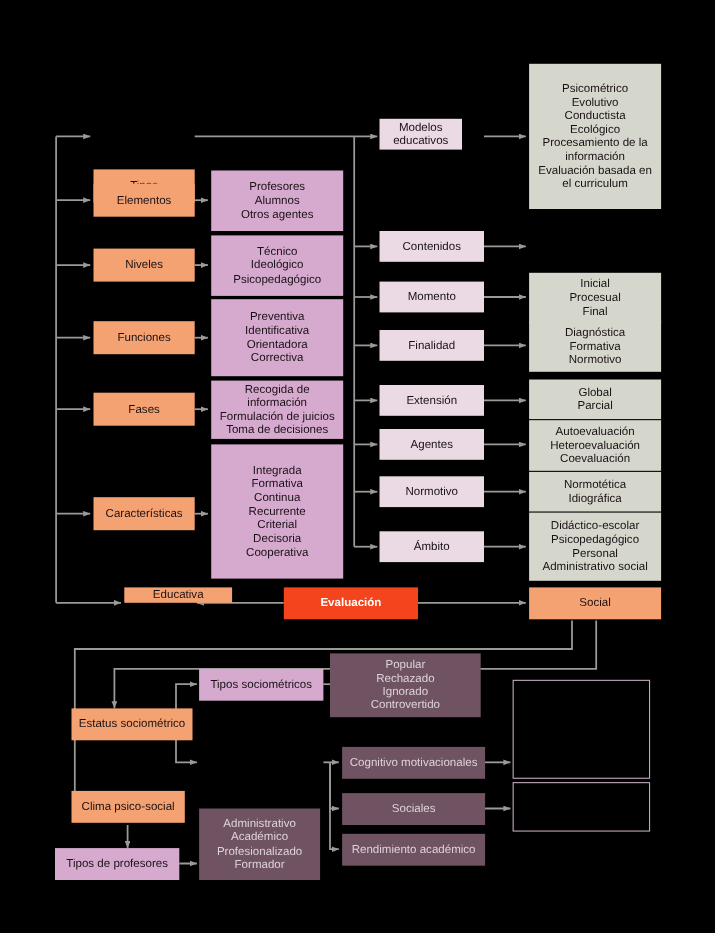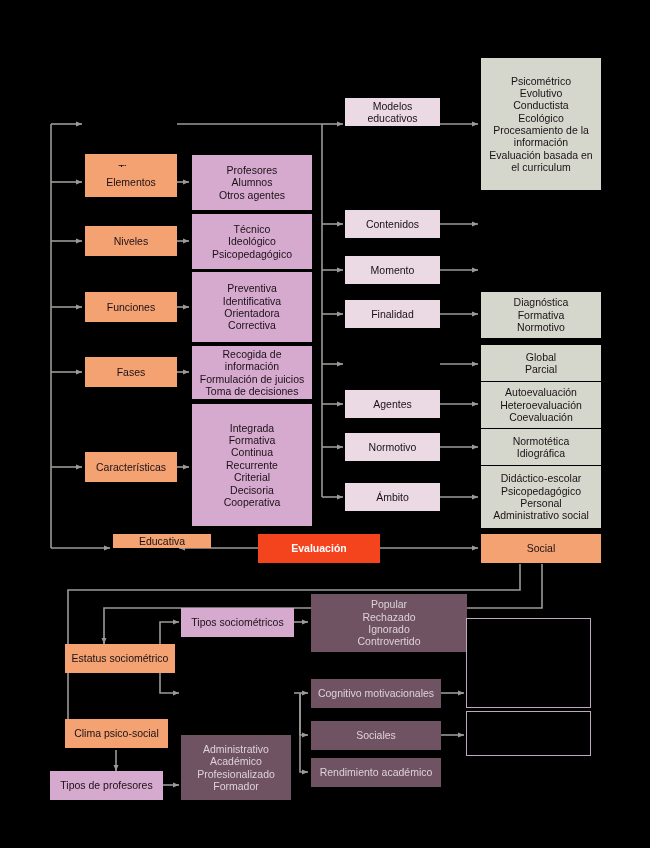--- a/index.html
+++ b/index.html
@@ -137,45 +137,49 @@
 Toma de decisiones</div>
 
   <div class="node mauve" style="left:192px;top:404px;width:120px;height:122px;">Integrada
 Formativa
 Continua
 Recurrente
 Criterial
 Decisoria
 Cooperativa</div>
 
-  <div class="node pinklt" style="left:345px;top:98px;width:95px;height:28px;">Modelos educativos</div>
+  <div class="node pinklt" style="left:345px;top:108px;width:75px;height:28px;">Modelos educativos</div>
 
   <div class="node pinklt" style="left:345px;top:210px;width:95px;height:28px;">Contenidos</div>
 
   <div class="node pinklt" style="left:345px;top:256px;width:95px;height:28px;">Momento</div>
 
   <div class="node pinklt" style="left:345px;top:300px;width:95px;height:28px;">Finalidad</div>
 
+  <div class="node pinklt" style="left:345px;top:350px;width:95px;height:28px;">Extensión</div>
 
   <div class="node pinklt" style="left:345px;top:390px;width:95px;height:28px;">Agentes</div>
 
   <div class="node pinklt" style="left:345px;top:433px;width:95px;height:28px;">Normotivo</div>
 
   <div class="node pinklt" style="left:345px;top:483px;width:95px;height:28px;">Ámbito</div>
 
   <div class="node sage" style="left:481px;top:58px;width:120px;height:132px;">Psicométrico
 Evolutivo
 Conductista
 Ecológico
 Procesamiento de la
 información
 Evaluación basada en
 el curriculum</div>
 
 
+  <div class="node sage" style="left:481px;top:248px;width:120px;height:46px;">Inicial
+Procesual
+Final</div>
 
   <div class="node sage" style="left:481px;top:292px;width:120px;height:46px;">Diagnóstica
 Formativa
 Normotivo</div>
 
   <div class="node sage" style="left:481px;top:345px;width:120px;height:36px;">Global
 Parcial</div>
 
   <div class="node sage" style="left:481px;top:382px;width:120px;height:46px;">Autoevaluación
 Heteroevaluación
@@ -202,21 +206,21 @@
   <div class="node mauve" style="left:50px;top:771px;width:113px;height:29px;">Tipos de profesores</div>
 
   <div class="node dkmauve" style="left:181px;top:735px;width:110px;height:65px;">Administrativo
 Académico
 Profesionalizado
 Formador</div>
 
   <div class="node mauve" style="left:181px;top:608px;width:113px;height:29px;">Tipos sociométricos</div>
 
 
-  <div class="node dkmauve" style="left:311px;top:594px;width:156px;height:58px;">Popular
+  <div class="node dkmauve" style="left:300px;top:594px;width:137px;height:58px;">Popular
 Rechazado
 Ignorado
 Controvertido</div>
 
   <div class="node dkmauve" style="left:311px;top:679px;width:130px;height:29px;">Cognitivo motivacionales</div>
 
   <div class="node dkmauve" style="left:311px;top:721px;width:130px;height:29px;">Sociales</div>
 
   <div class="node dkmauve" style="left:311px;top:758px;width:130px;height:29px;">Rendimiento académico</div>
 

